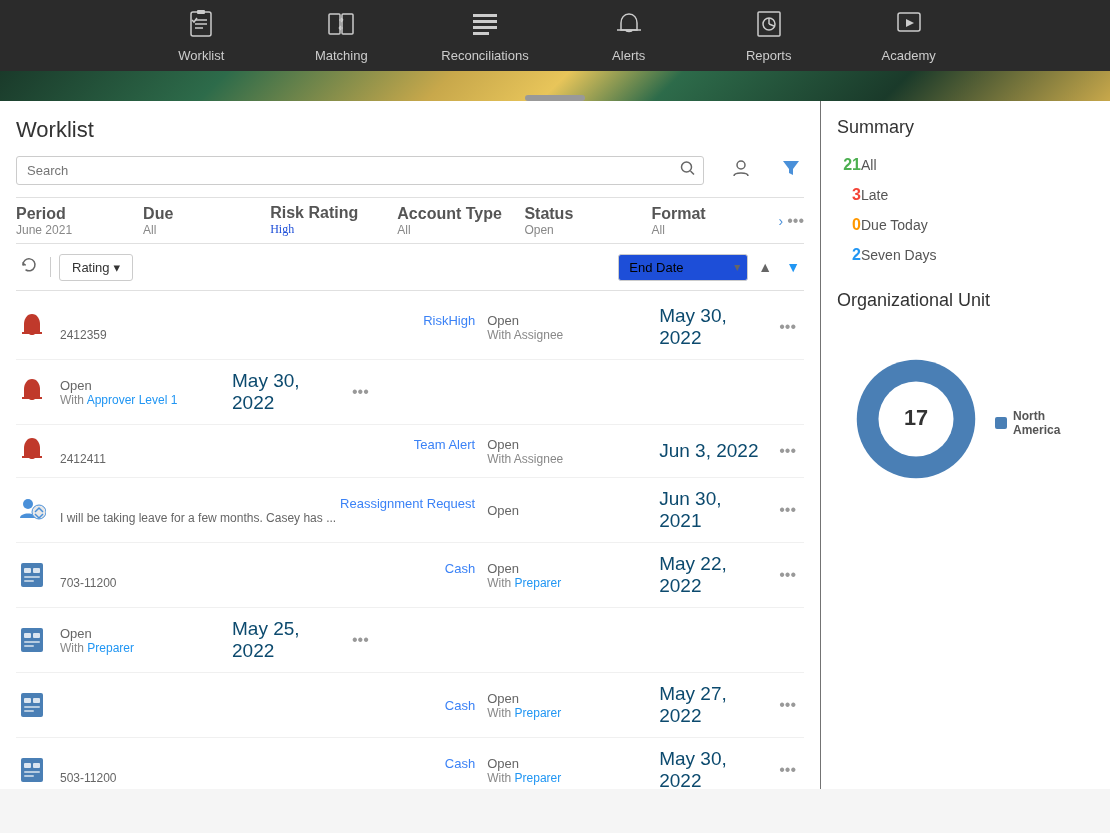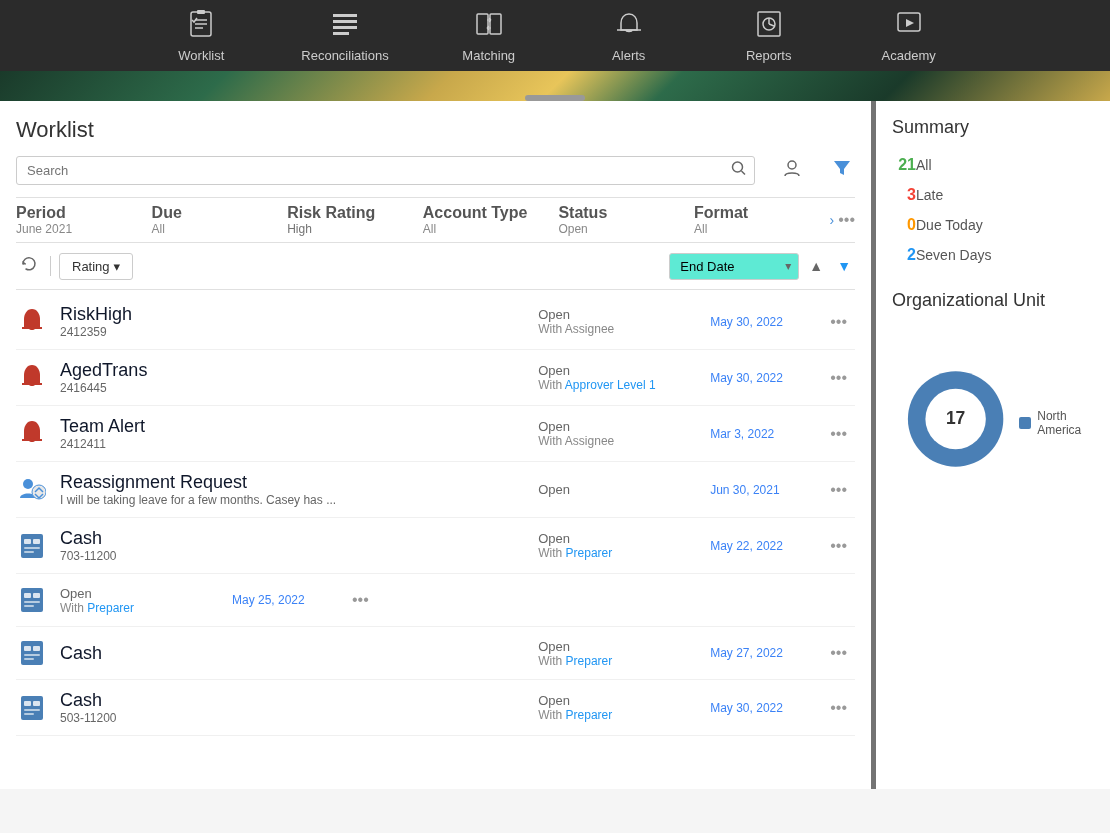--- a/index.html
+++ b/index.html
@@ -118,21 +118,21 @@
     }
     .filter-label {
       font-size: 16px;
       color: #555;
       font-weight: 600;
     }
     .filter-value {
       font-size: 12px;
       color: #888;
     }
-    .filter-value.risk { color: #737373; }
+    .filter-value.risk { color: #1d4ed8; font-family: Liberation Serif, serif; }
     .filter-nav {
       display: flex;
       align-items: center;
       gap: 4px;
       margin-left: auto;
     }
     .filter-nav-btn {
       cursor: pointer;
       color: #4a90d9;
       font-size: 14px;
@@ -173,21 +173,21 @@
       align-items: center;
       gap: 6px;
     }
     .sort-select {
       padding: 5px 28px 5px 10px;
       border: 1px solid #ccc;
       border-radius: 3px;
       font-size: 13px;
       appearance: none;
       cursor: pointer;
-      background: #5eead4;
+      background: #1d4ed8;
       min-width: 130px;
     }
     .sort-asc-btn, .sort-desc-btn {
       cursor: pointer;
       font-size: 14px;
       color: #666;
       padding: 4px;
     }
     .sort-desc-btn { color: #2196F3; }
 
@@ -210,24 +210,25 @@
       display: flex;
       align-items: center;
       justify-content: center;
     }
 
     .item-info {
       flex: 1;
       min-width: 0;
     }
     .item-name {
-      color: #0f172a;
-      cursor: pointer;
-      font-size: 18px;
+      color: #3b82f6;
+      cursor: pointer;
+      font-size: 13px;
       font-weight: 500;
+      text-align: right;
     }
     .item-id {
       color: #666;
       font-size: 12px;
     }
     .item-status {
       width: 160px;
       flex-shrink: 0;
     }
     .status-open {
@@ -238,35 +239,35 @@
       color: #888;
       font-size: 12px;
     }
     .status-link {
       color: #2196F3;
       cursor: pointer;
     }
     .item-date {
       width: 100px;
       flex-shrink: 0;
-      color: #3b82f6;
-      font-size: 12px;
+      color: #0c4a6e;
+      font-size: 19px;
     }
     .item-menu {
       color: #999;
       cursor: pointer;
       padding: 4px 8px;
       font-size: 16px;
     }
 
     
     .right-panel {
-      width: 239px;
+      width: 290px;
       padding: 16px;
-      border-left: 5px solid #737373;
+      border-left: 1px solid #737373;
       background: #fff;
       overflow-y: auto;
     }
 
     .summary-title {
       font-size: 18px;
       font-weight: 400;
       color: #333;
       margin-bottom: 12px;
     }
@@ -311,20 +312,21 @@
       width: 160px;
       height: 160px;
     }
     .donut-legend {
       display: flex;
       align-items: center;
       gap: 6px;
       margin-top: 8px;
       font-size: 12px;
       color: #555;
+      font-weight: bold;
     }
     .legend-dot {
       width: 12px;
       height: 12px;
       border-radius: 2px;
       flex-shrink: 0;
     }
 
     
     .worklist-items::-webkit-scrollbar { width: 6px; }
@@ -344,38 +346,38 @@
         <line x1="8" y1="14" x2="20" y2="14" stroke="#ccc" stroke-width="1.5"></line>
         <line x1="8" y1="18" x2="16" y2="18" stroke="#ccc" stroke-width="1.5"></line>
         <polyline points="5,10 7,12 10,8" stroke="#ccc" stroke-width="1.5" fill="none"></polyline>
       </svg>
     </span>
     <span class="nav-label">Worklist</span>
   </div>
   <div class="nav-item">
     <span class="nav-icon">
       <svg width="28" height="28" viewBox="0 0 28 28" fill="none">
+        <rect x="2" y="4" width="11" height="20" rx="1" stroke="#ccc" stroke-width="1.5" fill="none"></rect>
+        <rect x="15" y="4" width="11" height="20" rx="1" stroke="#ccc" stroke-width="1.5" fill="none"></rect>
+        <path d="M12 10 L16 10 M16 10 L14 8 M16 10 L14 12" stroke="#ccc" stroke-width="1.2" fill="none"></path>
+        <path d="M16 18 L12 18 M12 18 L14 16 M12 18 L14 20" stroke="#ccc" stroke-width="1.2" fill="none"></path>
+      </svg>
+    </span>
+    <span class="nav-label">Matching</span>
+  </div>
+  <div class="nav-item">
+    <span class="nav-icon">
+      <svg width="28" height="28" viewBox="0 0 28 28" fill="none">
         <rect x="2" y="4" width="24" height="3" fill="#ccc"></rect>
         <rect x="2" y="10" width="24" height="3" fill="#ccc"></rect>
         <rect x="2" y="16" width="24" height="3" fill="#ccc"></rect>
         <rect x="2" y="22" width="16" height="3" fill="#ccc"></rect>
       </svg>
     </span>
     <span class="nav-label">Reconciliations</span>
-  </div>
-  <div class="nav-item">
-    <span class="nav-icon">
-      <svg width="28" height="28" viewBox="0 0 28 28" fill="none">
-        <rect x="2" y="4" width="11" height="20" rx="1" stroke="#ccc" stroke-width="1.5" fill="none"></rect>
-        <rect x="15" y="4" width="11" height="20" rx="1" stroke="#ccc" stroke-width="1.5" fill="none"></rect>
-        <path d="M12 10 L16 10 M16 10 L14 8 M16 10 L14 12" stroke="#ccc" stroke-width="1.2" fill="none"></path>
-        <path d="M16 18 L12 18 M12 18 L14 16 M12 18 L14 20" stroke="#ccc" stroke-width="1.2" fill="none"></path>
-      </svg>
-    </span>
-    <span class="nav-label">Matching</span>
   </div>
   <div class="nav-item">
     <span class="nav-icon">
       <svg width="28" height="28" viewBox="0 0 28 28" fill="none">
         <path d="M14 4 C9 4 6 8 6 13 L6 20 L22 20 L22 13 C22 8 19 4 14 4Z" stroke="#ccc" stroke-width="1.5" fill="none"></path>
         <line x1="2" y1="20" x2="26" y2="20" stroke="#ccc" stroke-width="1.5"></line>
         <path d="M11 20 C11 22 17 22 17 20" stroke="#ccc" stroke-width="1.5" fill="none"></path>
       </svg>
     </span>
     <span class="nav-label">Alerts</span>
@@ -516,24 +518,20 @@
       </div>
 
       <div class="worklist-item">
         <div class="item-icon">
           <svg width="26" height="30" viewBox="0 0 26 30" fill="none">
             <path d="M13 2 C8 2 5 7 5 12 L5 20 L21 20 L21 12 C21 7 18 2 13 2Z" fill="#c0392b"></path>
             <rect x="10" y="19" width="6" height="4" rx="2" fill="#c0392b"></rect>
             <line x1="3" y1="21" x2="23" y2="21" stroke="#c0392b" stroke-width="2"></line>
           </svg>
         </div>
-        <div class="item-info">
-          <div class="item-name">AgedTrans</div>
-          <div class="item-id">2416445</div>
-        </div>
         <div class="item-status">
           <div class="status-open">Open</div>
           <div class="status-with">With <span class="status-link">Approver Level 1</span></div>
         </div>
         <div class="item-date">May 30, 2022</div>
         <span class="item-menu">•••</span>
       </div>
 
       <div class="worklist-item">
         <div class="item-icon">
@@ -544,21 +542,21 @@
           </svg>
         </div>
         <div class="item-info">
           <div class="item-name">Team Alert</div>
           <div class="item-id">2412411</div>
         </div>
         <div class="item-status">
           <div class="status-open">Open</div>
           <div class="status-with">With Assignee</div>
         </div>
-        <div class="item-date">Mar 3, 2022</div>
+        <div class="item-date">Jun 3, 2022</div>
         <span class="item-menu">•••</span>
       </div>
 
       <div class="worklist-item">
         <div class="item-icon">
           <svg width="28" height="28" viewBox="0 0 28 28" fill="none">
             <circle cx="10" cy="8" r="5" fill="#4a90d9"></circle>
             <path d="M2 22 C2 16 18 16 18 22" fill="#4a90d9"></path>
             <circle cx="21" cy="16" r="7" fill="#e8e8e8" stroke="#4a90d9" stroke-width="1"></circle>
             <path d="M17 16 L21 12 L25 16" stroke="#4a90d9" stroke-width="1.5" fill="none"></path>

